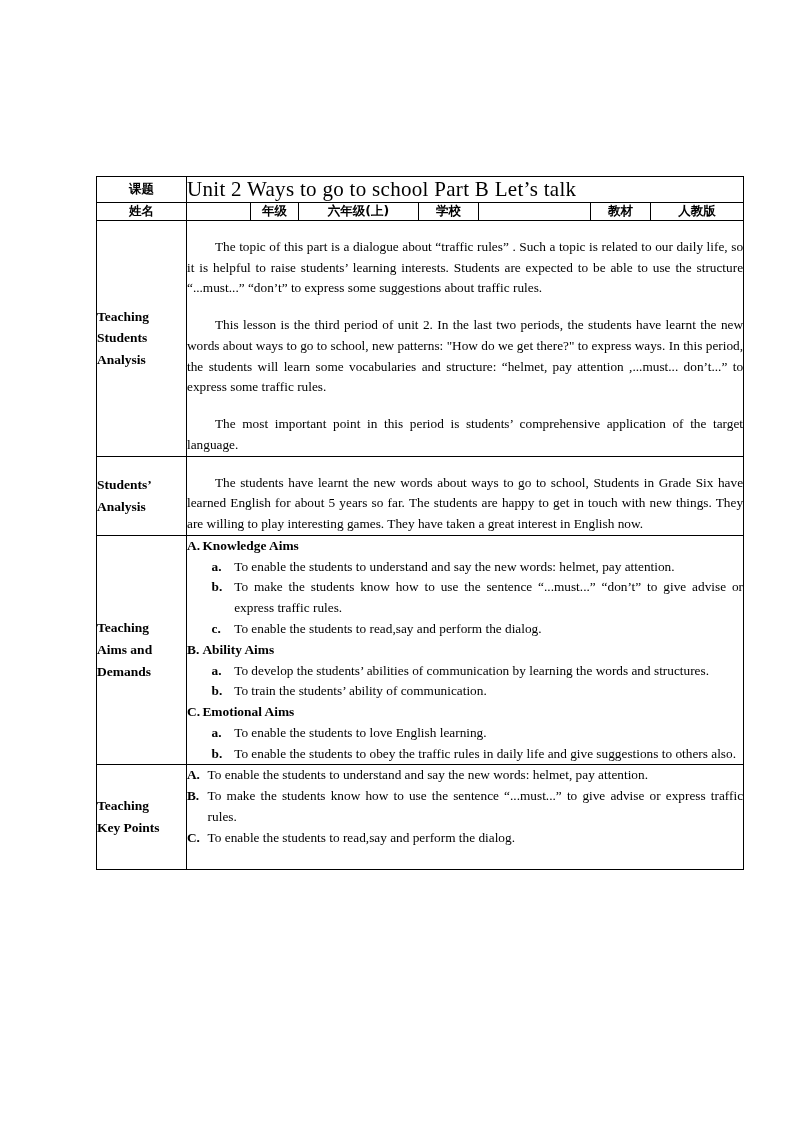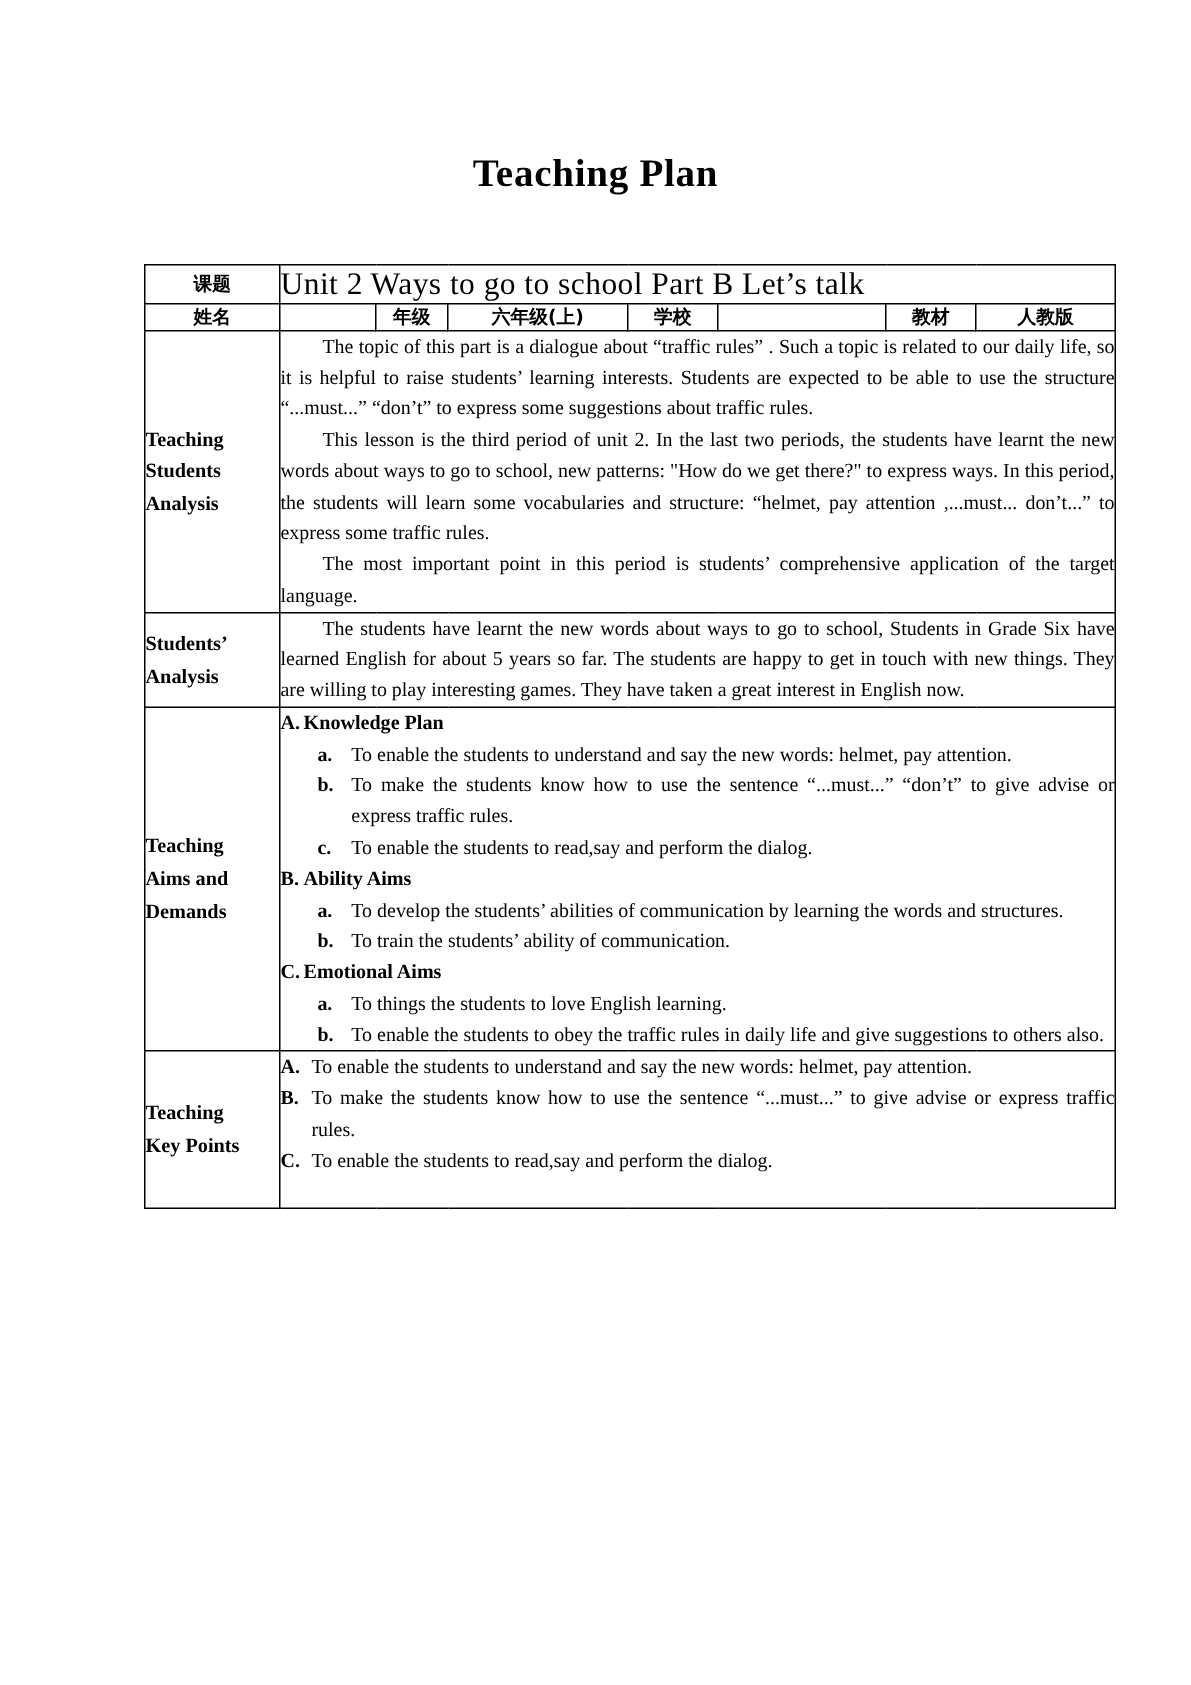--- a/index.html
+++ b/index.html
@@ -84,20 +84,21 @@
     padding: 4px 6px 6px 6px;
     text-align: justify;
     text-justify: inter-word;
   }
   .body-cell p {
     margin: 0;
     text-align: justify;
   }
   .body-cell p.indent {
     text-indent: 2.1em;
+    margin-top: 16px;
   }
   
   .aims { margin: 0; }
   .aim-group {
     margin: 0 0 0 0;
   }
   .aim-head {
     font-weight: bold;
     font-size: 13.4px;
     margin: 0;
@@ -130,21 +131,20 @@
     left: 0;
     top: 0;
     font-weight: bold;
   }
 </style>
 </head>
 <body>
 
 <div class="page">
 
-  <div class="doc-title">Teaching Plan</div>
 
   <table class="plan">
     <colgroup>
       <col style="width:90px">
       <col style="width:64px">
       <col style="width:48px">
       <col style="width:120px">
       <col style="width:60px">
       <col style="width:112px">
       <col style="width:60px">
@@ -195,21 +195,21 @@
       <td class="side-label">
         <div>Teaching</div>
         <div>Aims and</div>
         <div>Demands</div>
       </td>
       <td class="body-cell" colspan="7">
         <div class="aims">
 
           <div class="aim-group">
             <p class="aim-head">
-              <span class="mk">A.</span><span>Knowledge Plan</span>
+              <span class="mk">A.</span><span>Knowledge Aims</span>
             </p>
             <div class="sub-list">
               <p class="sub-item">
                 <span class="mk">a.</span><span>To enable the students to understand and say the new words: helmet, pay attention.</span>
               </p>
               <p class="sub-item">
                 <span class="mk">b.</span><span>To make the students know how to use the sentence “...must...” “don’t” to give advise or express traffic rules.</span>
               </p>
               <p class="sub-item">
                 <span class="mk">c.</span><span>To enable the students to read,say and perform the dialog.</span>
@@ -230,21 +230,21 @@
               </p>
             </div>
           </div>
 
           <div class="aim-group">
             <p class="aim-head">
               <span class="mk">C.</span><span>Emotional Aims</span>
             </p>
             <div class="sub-list">
               <p class="sub-item">
-                <span class="mk">a.</span><span>To things the students to love English learning.</span>
+                <span class="mk">a.</span><span>To enable the students to love English learning.</span>
               </p>
               <p class="sub-item">
                 <span class="mk">b.</span><span>To enable the students to obey the traffic rules in daily life and give suggestions  to others also.</span>
               </p>
             </div>
           </div>
 
         </div>
       </td>
     </tr>

